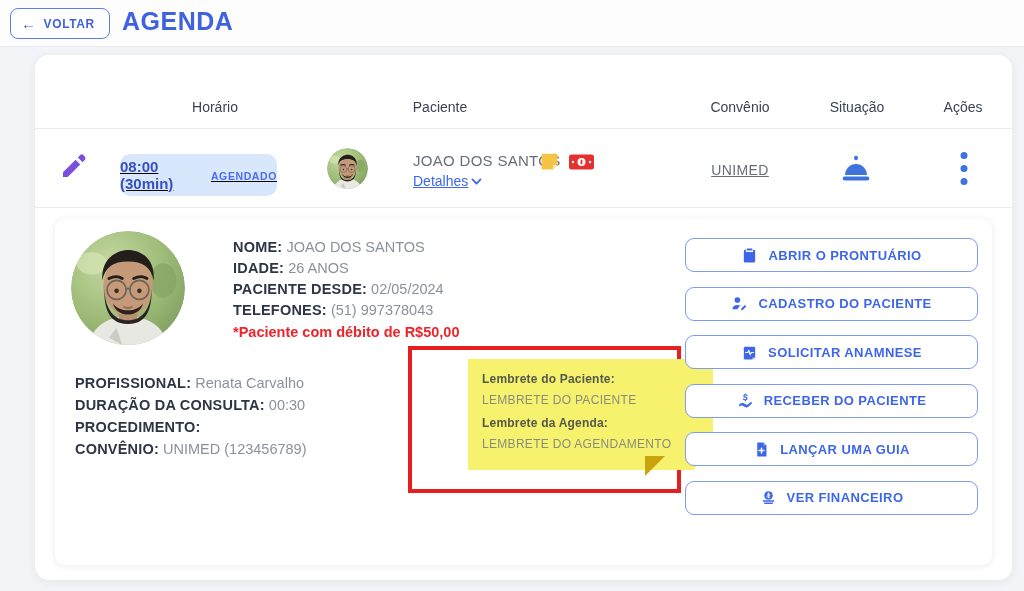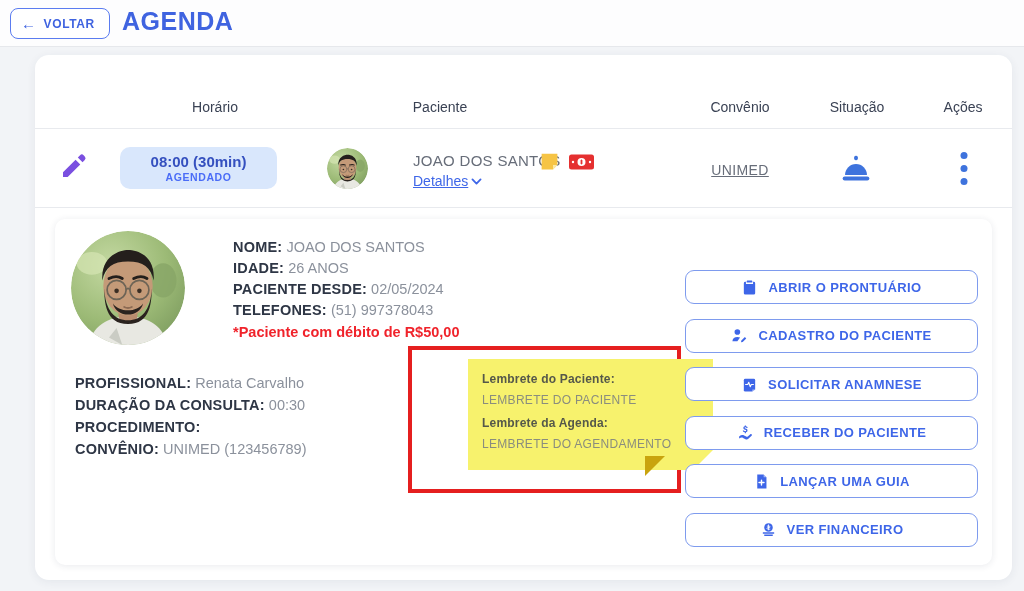--- a/index.html
+++ b/index.html
@@ -17,22 +17,22 @@
 
   
   .card { position:absolute; left:35px; top:55px; width:977px; height:525px; background:#fff; border-radius:14px;
     box-shadow:0 2px 10px rgba(40,50,80,.07); }
 
   .col-head { position:absolute; top:99px; transform:translateX(-50%); font-size:14px; font-weight:normal; color:#3a4254; }
   .divider { position:absolute; left:35px; width:977px; height:1px; background:#e8eaee; }
 
   
   .pencil { position:absolute; left:58px; top:152px; width:30px; height:30px; color:#7a4fe0; cursor:pointer; }
-  .time-badge { position:absolute; left:120px; top:147px; width:157px; height:42px; background:#d9e7fc; border-radius:10px;
-    display:flex; flex-direction:column; align-items:center; justify-content:center; cursor:pointer; }
+  .time-badge { position:absolute; left:120px; top:154px; width:157px; height:42px; background:#d9e7fc; border-radius:10px;
+    display:flex; flex-direction:row; align-items:center; justify-content:center; cursor:pointer;text-decoration:underline; }
   .time-badge .time { font-size:15px; font-weight:bold; color:#3550bf; }
   .time-badge .status { font-size:10.5px; font-weight:bold; color:#4a6cf7; letter-spacing:.6px; margin-top:1px; }
   .avatar-sm { position:absolute; left:327px; top:148px; width:41px; height:41px; border-radius:50%; overflow:hidden; }
   .row-name { position:absolute; left:413px; top:152px; font-size:15px; color:#676d79; letter-spacing:.3px; }
   .note-mini { position:absolute; left:539px; top:151px; width:21px; height:21px; cursor:pointer; }
   .money-mini { position:absolute; left:568px; top:152px; width:27px; height:20px; cursor:pointer; }
   .details-link { position:absolute; left:413px; top:173px; font-size:14px; color:#3e66e8; text-decoration:underline;
     display:flex; align-items:center; gap:2px; cursor:pointer; }
   .chev { width:13px; height:13px; }
   .row-convenio { position:absolute; left:740px; top:162px; transform:translateX(-50%); font-size:14px; color:#676d79; letter-spacing:.4px;text-decoration:underline; }
@@ -55,21 +55,21 @@
 
   
   .note-wrap { position:absolute; left:408px; top:346px; width:273px; height:147px; border:4px solid #e51f1f; background:#fff; }
   .note { position:absolute; left:11px; top:9px; width:245px; height:111px; background:#f7f26d; padding:13px 14px;
     clip-path:polygon(0 0,100% 0,100% calc(100% - 20px),calc(100% - 20px) 100%,0 100%);margin-left:45px; }
   .note .nlabel { font-size:12px; font-weight:bold; color:#55584a; letter-spacing:.2px; }
   .note .nvalue { font-size:12px; color:#8a8d7e; letter-spacing:.3px; margin:7px 0 9px; }
   .fold { position:absolute; right:0; bottom:0; width:20px; height:20px; }
 
   
-  .actions { position:absolute; left:685px; top:238px; width:293px; display:flex; flex-direction:column; gap:14.5px;margin-top:32px; }
+  .actions { position:absolute; left:685px; top:238px; width:293px; display:flex; flex-direction:column; gap:14.5px; }
   .abtn { height:34px; width:293px; background:#fff; border:1.6px solid #7e9bee; border-radius:9px; color:#3e66e8;
     font-family:inherit; font-size:13px; font-weight:bold; letter-spacing:.4px; display:flex; align-items:center;
     justify-content:center; gap:10px; cursor:pointer; }
   .abtn svg { width:17px; height:17px; flex:none; }
   .abtn.orange { border-color:#f0952f; color:#f6871f; }
 </style>
 </head>
 <body>
 
 <div id="app">

